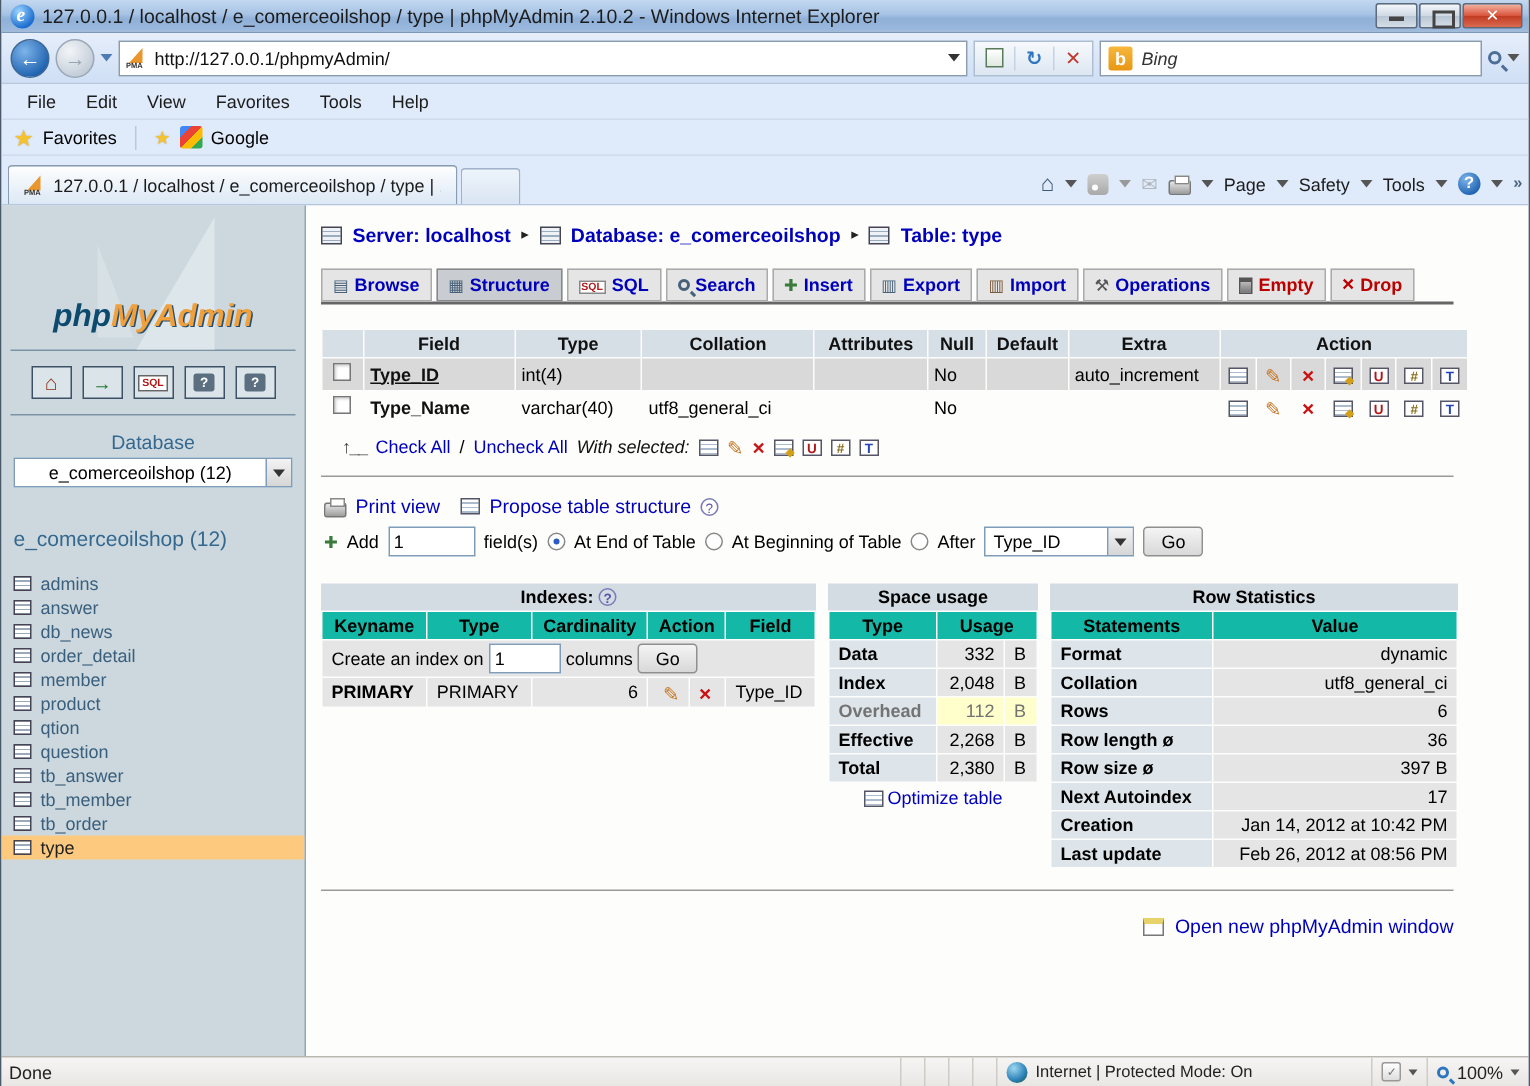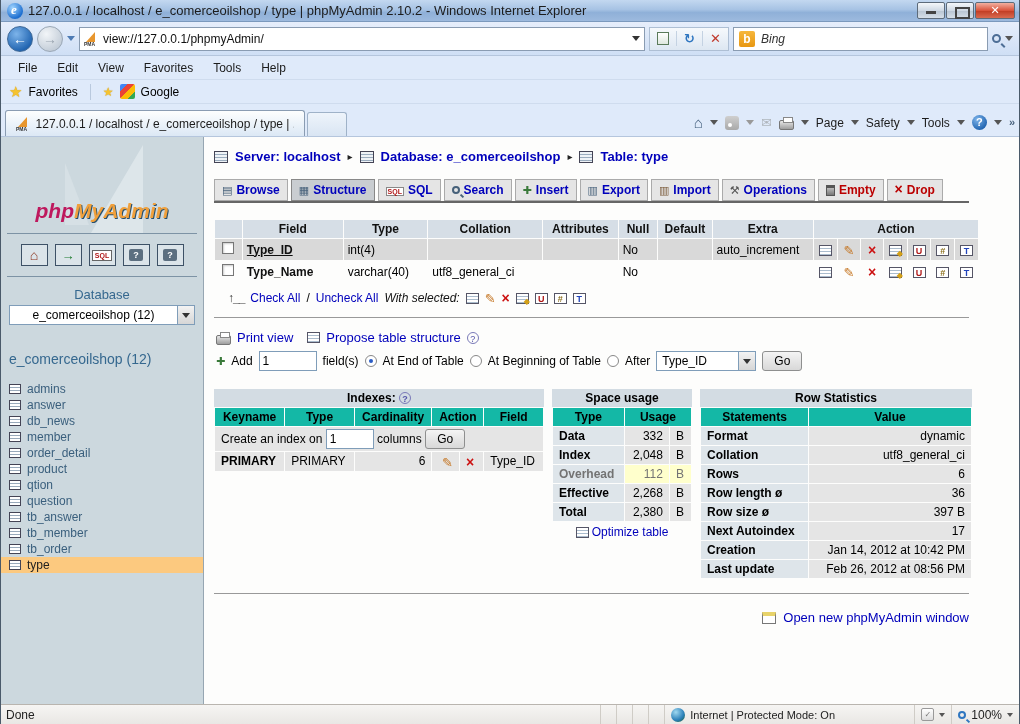--- a/index.html
+++ b/index.html
@@ -74,21 +74,21 @@
   .print-ico::before { content:""; position:absolute; left:3px; top:-4px; width:8px; height:4px; background:#fff; border:1px solid #888; }
   .help-ico { width:15px; height:15px; border-radius:50%; background:radial-gradient(circle at 35% 30%,#7db4ea,#1f63b0 75%); color:#fff; font:bold 11px/15px "Liberation Sans",sans-serif; text-align:center; }
   .chev { color:#4a637e; font-weight:bold; font-size:11px; align-self:flex-start; margin-top:2px; }
 
   
   .content { display:flex; height:567px; }
   .sidebar { width:203px; background:#ccd8de; border-right:1px solid #96a6b2; position:relative; overflow:hidden; }
   .sail { position:absolute; top:8px; left:90px; width:0; height:0; border-left:52px solid transparent; border-bottom:88px solid #dde6ea; }
   .sail2 { position:absolute; top:26px; left:64px; width:0; height:0; border-right:24px solid transparent; border-bottom:62px solid #d6e0e5; }
   .logo { position:relative; text-align:center; margin-top:62px; font:bold italic 21px "Liberation Sans",sans-serif; }
-  .logo .p1 { color:#be185d; }
+  .logo .p1 { color:#0c4a6e; }
   .logo .p2 { color:#f0a03c; text-shadow:1px 1px 0 #28506e; }
   .side-rule { border-top:1px solid #7d93a5; margin:10px 6px; }
   .side-icons { display:flex; justify-content:center; gap:7px; }
   .sbtn { width:27px; height:22px; border:1px solid #3d5166; background:#dbe4e9; display:flex; align-items:center; justify-content:center; font-weight:bold; font-size:10px; }
   .sbtn .home { color:#8b2f18; font-size:14px; }
   .sbtn .exit { color:#1d7a2d; font-size:13px; }
   .sbtn .sql { color:#b01818; font-size:7px; border:1px solid #666; background:#fff; padding:1px 2px; }
   .sbtn .q { width:14px; height:12px; background:#5c6f80; color:#fff; font-size:9px; text-align:center; line-height:12px; border-radius:2px; }
   .db-label { text-align:center; color:#35688f; font-size:13px; margin:8px 0 3px; }
   .select { display:inline-flex; align-items:center; height:20px; background:#fff; border:1px solid #7f9db9; }
@@ -217,21 +217,21 @@
       <span class="wb close"></span>
     </span>
   </div>
 
   <div class="addrbar">
     <span class="navcircle back"></span>
     <span class="navcircle fwd"></span>
     <span class="dd-arrow"></span>
     <div class="addrfield">
       <span class="pma-fav"></span>
-      <span class="url">view://127.0.0.1/phpmyAdmin/</span>
+      <span class="url">http://127.0.0.1/phpmyAdmin/</span>
       <span class="dd-arrow" style="border-top-color:#333"></span>
     </div>
     <div class="addrbtns">
       <span class="addrbtn"><span class="ico-compat"></span></span>
       <span class="addrbtn refresh">↻</span>
       <span class="addrbtn stop">✕</span>
     </div>
     <div class="searchbox">
       <span class="bing-icon">b</span>
       <span class="search-text">Bing</span>
@@ -332,26 +332,26 @@
             <span>answer</span>
           </div>
 
           <div class="tbl-item">
             <span class="mini-table"></span>
             <span>db_news</span>
           </div>
 
           <div class="tbl-item">
             <span class="mini-table"></span>
+            <span>order_detail</span>
+          </div>
+
+          <div class="tbl-item">
+            <span class="mini-table"></span>
             <span>member</span>
-          </div>
-
-          <div class="tbl-item">
-            <span class="mini-table"></span>
-            <span>order_detail</span>
           </div>
 
           <div class="tbl-item">
             <span class="mini-table"></span>
             <span>product</span>
           </div>
 
           <div class="tbl-item">
             <span class="mini-table"></span>
             <span>qtion</span>

